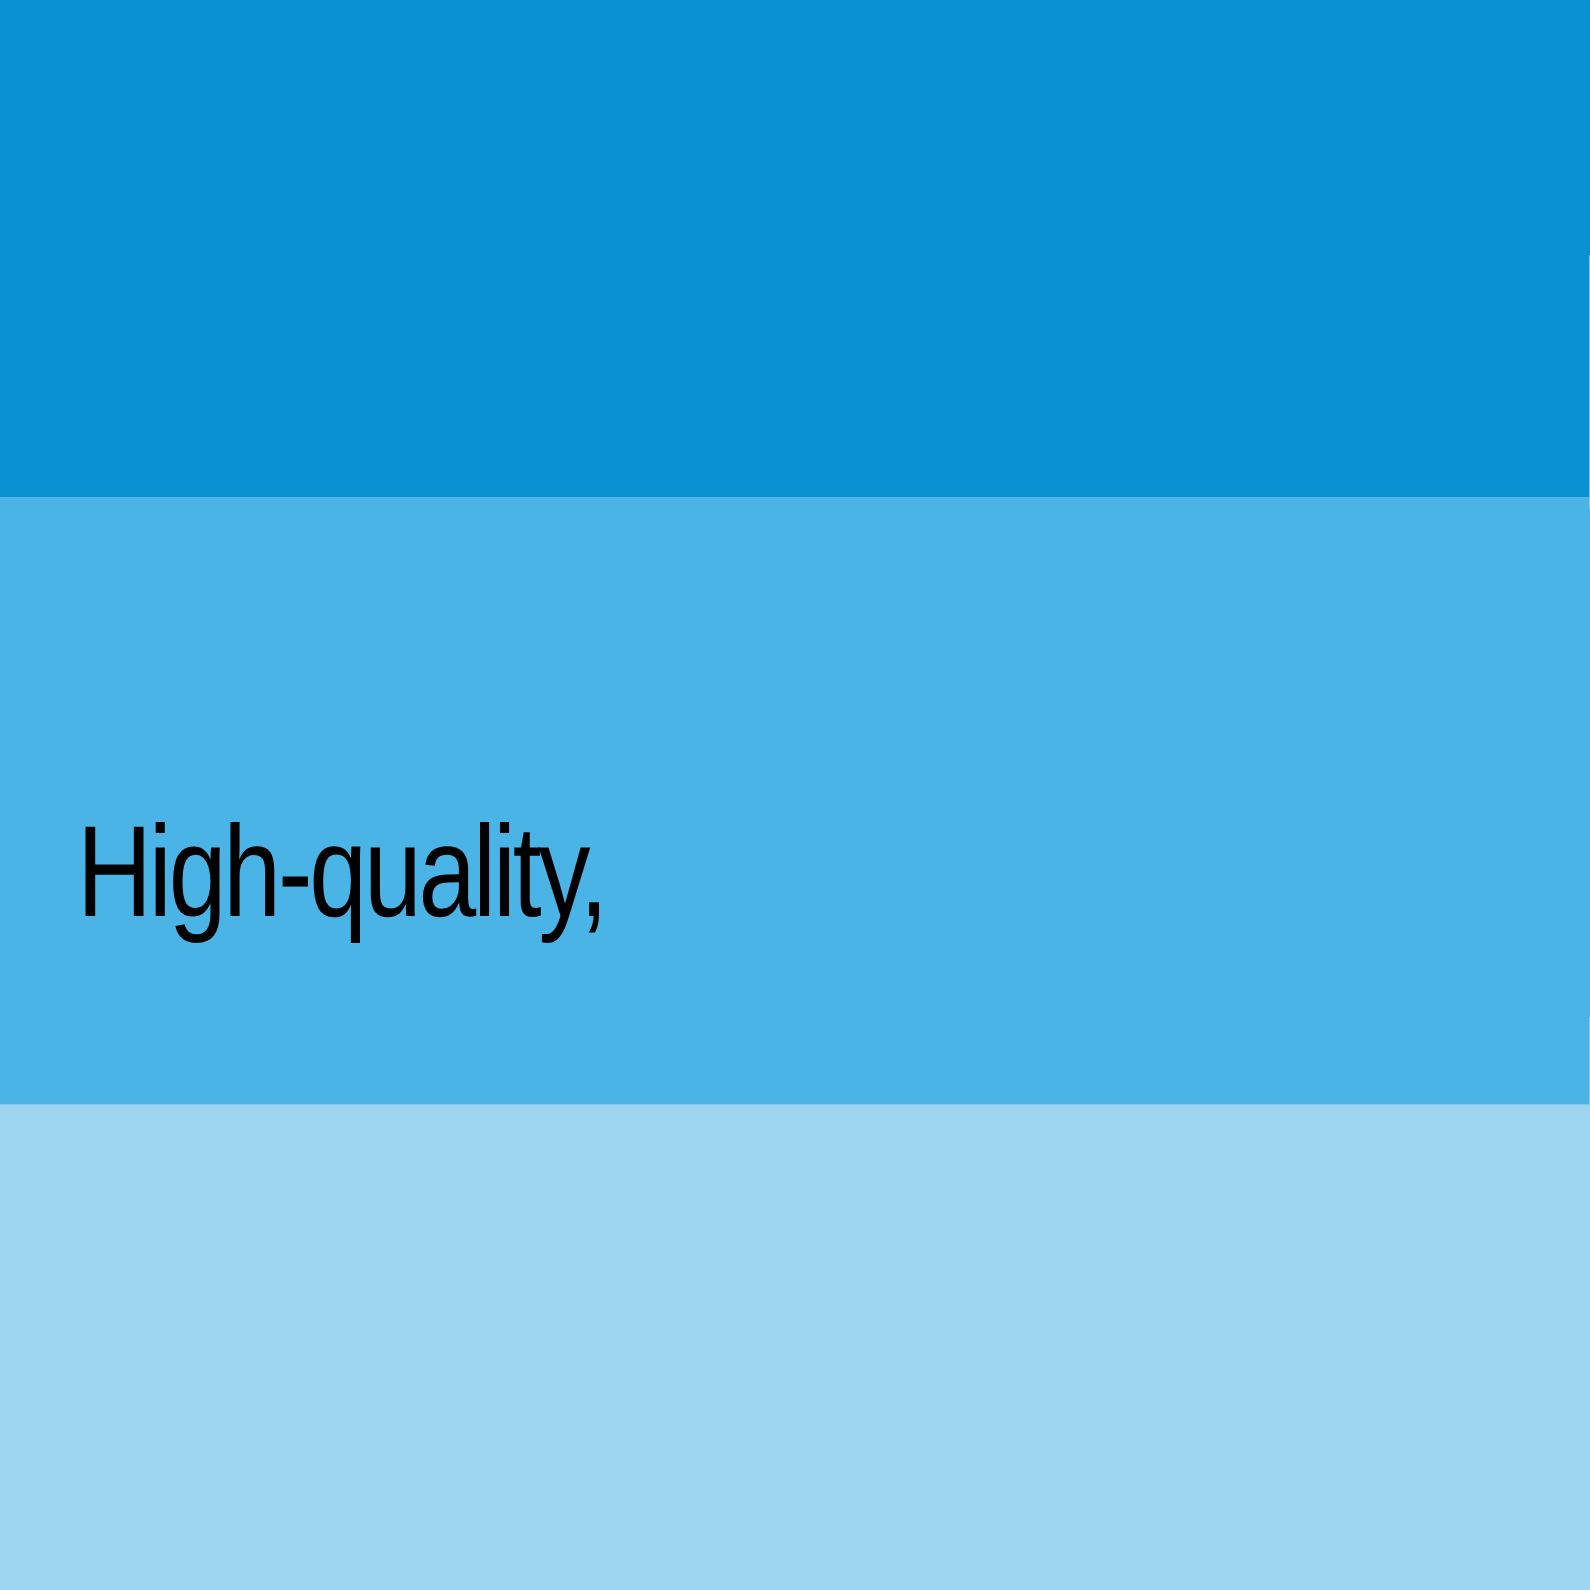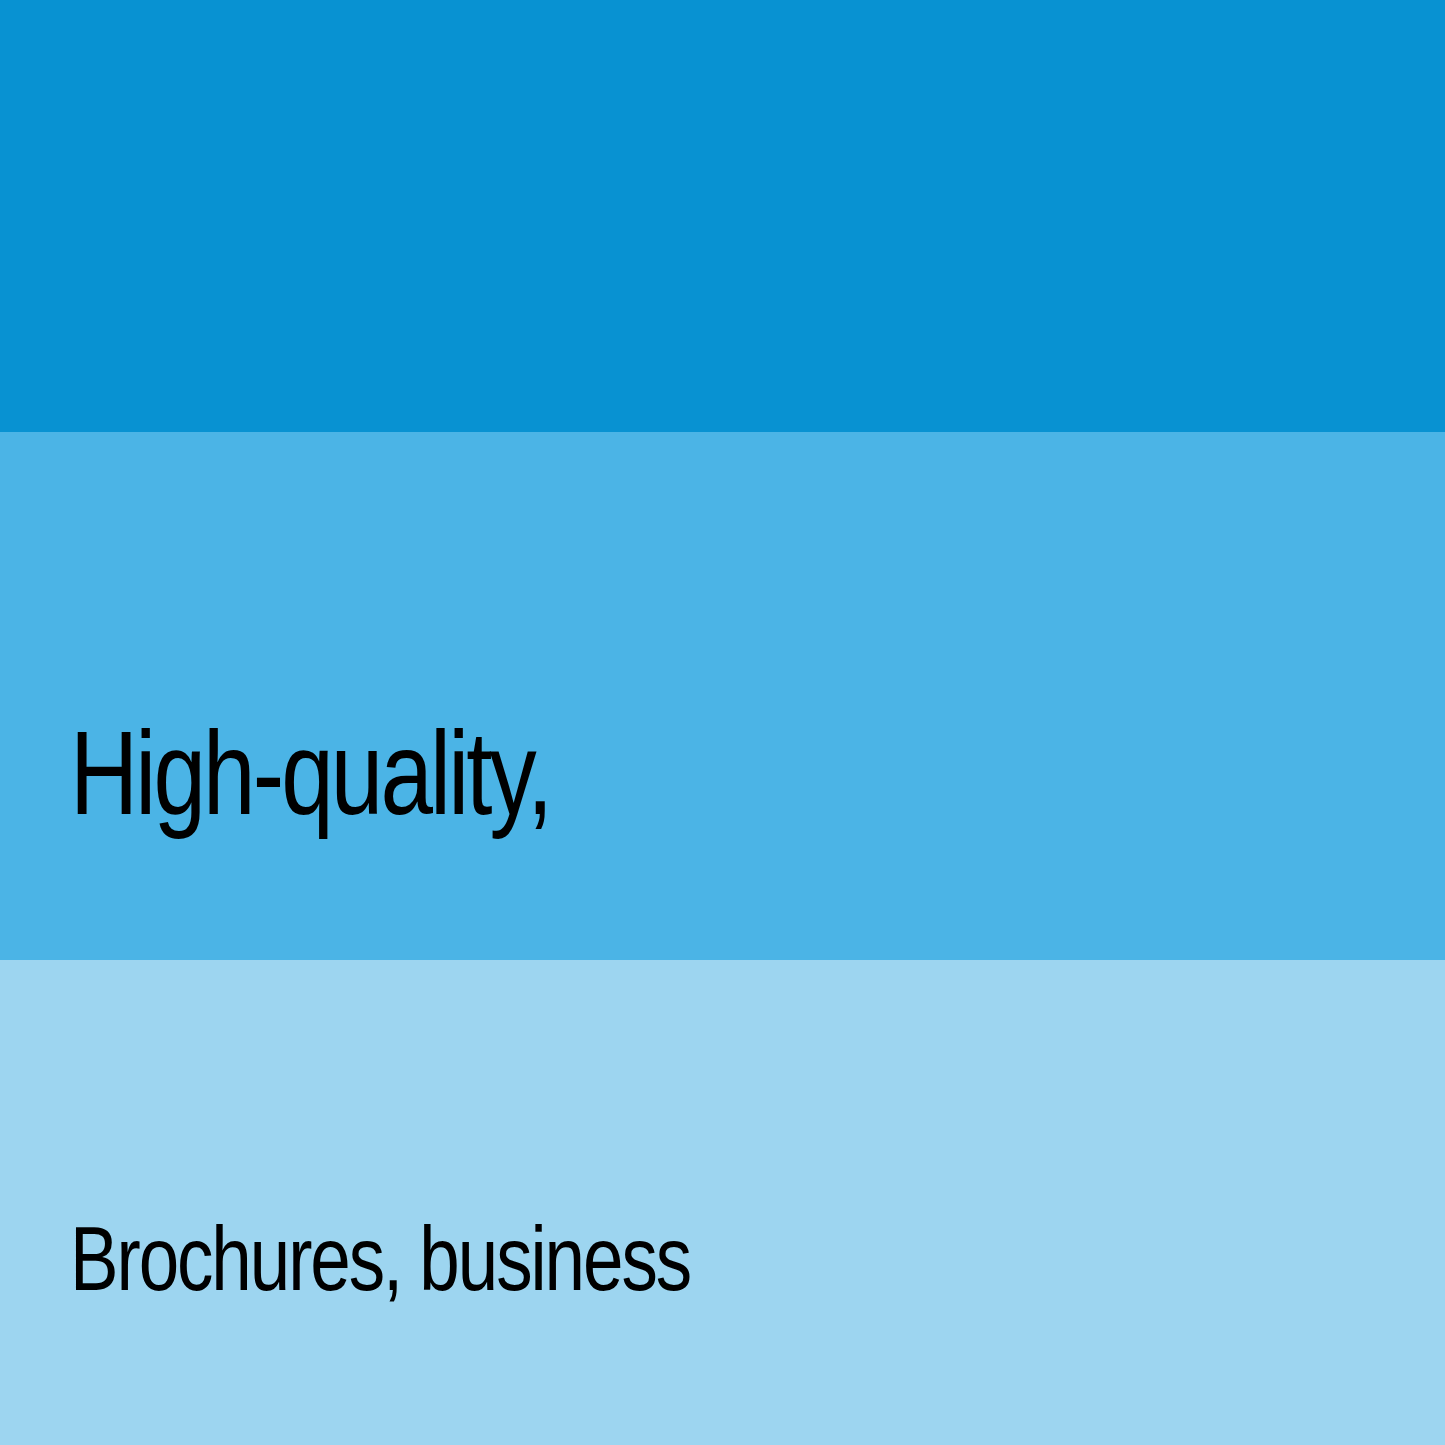--- a/index.html
+++ b/index.html
@@ -102,20 +102,14 @@
   </section>
 
   <section class="band band-sub" style="background: rgb(75, 180, 230);">
     <div class="text-block" style="color: rgb(0, 0, 0);">
       <span class="line">High-quality,</span>
       
       
     </div>
   </section>
 
-  <section class="band band-detail" style="background: rgb(157, 213, 240);">
-    <div class="text-block" style="color: rgb(0, 0, 0);">
-      <span class="line">Brochures, business</span>
-      
-    </div>
-  </section>
 
 </div>
 
 </body></html>

